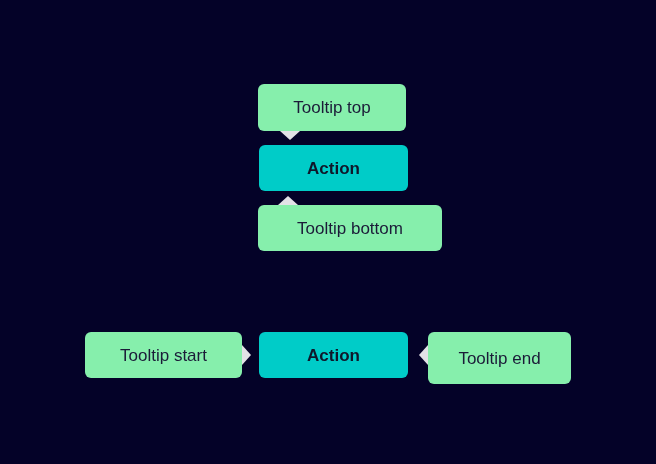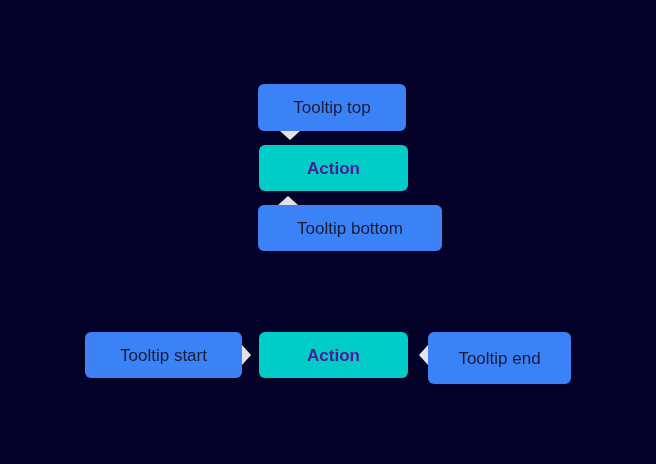--- a/index.html
+++ b/index.html
@@ -19,36 +19,36 @@
     position: absolute;
     left: 0;
     top: 0;
     width: 656px;
     height: 464px;
   }
 
   
   .tooltip {
     position: absolute;
-    background: #3b82f6;
+    background: #86efac;
     color: #1b1b38;
     border-radius: 6px;
     font-size: 17px;
     line-height: 1;
     display: flex;
     align-items: center;
     justify-content: center;
     white-space: nowrap;
     box-sizing: border-box;
   }
 
   .action-btn {
     position: absolute;
     background: #00ccc8;
-    color: #4c1d95;
+    color: #0f172a;
     border-radius: 6px;
     border: none;
     font-family: "Liberation Sans", sans-serif;
     font-size: 17px;
     font-weight: bold;
     line-height: 1;
     display: flex;
     align-items: center;
     justify-content: center;
     white-space: nowrap;

